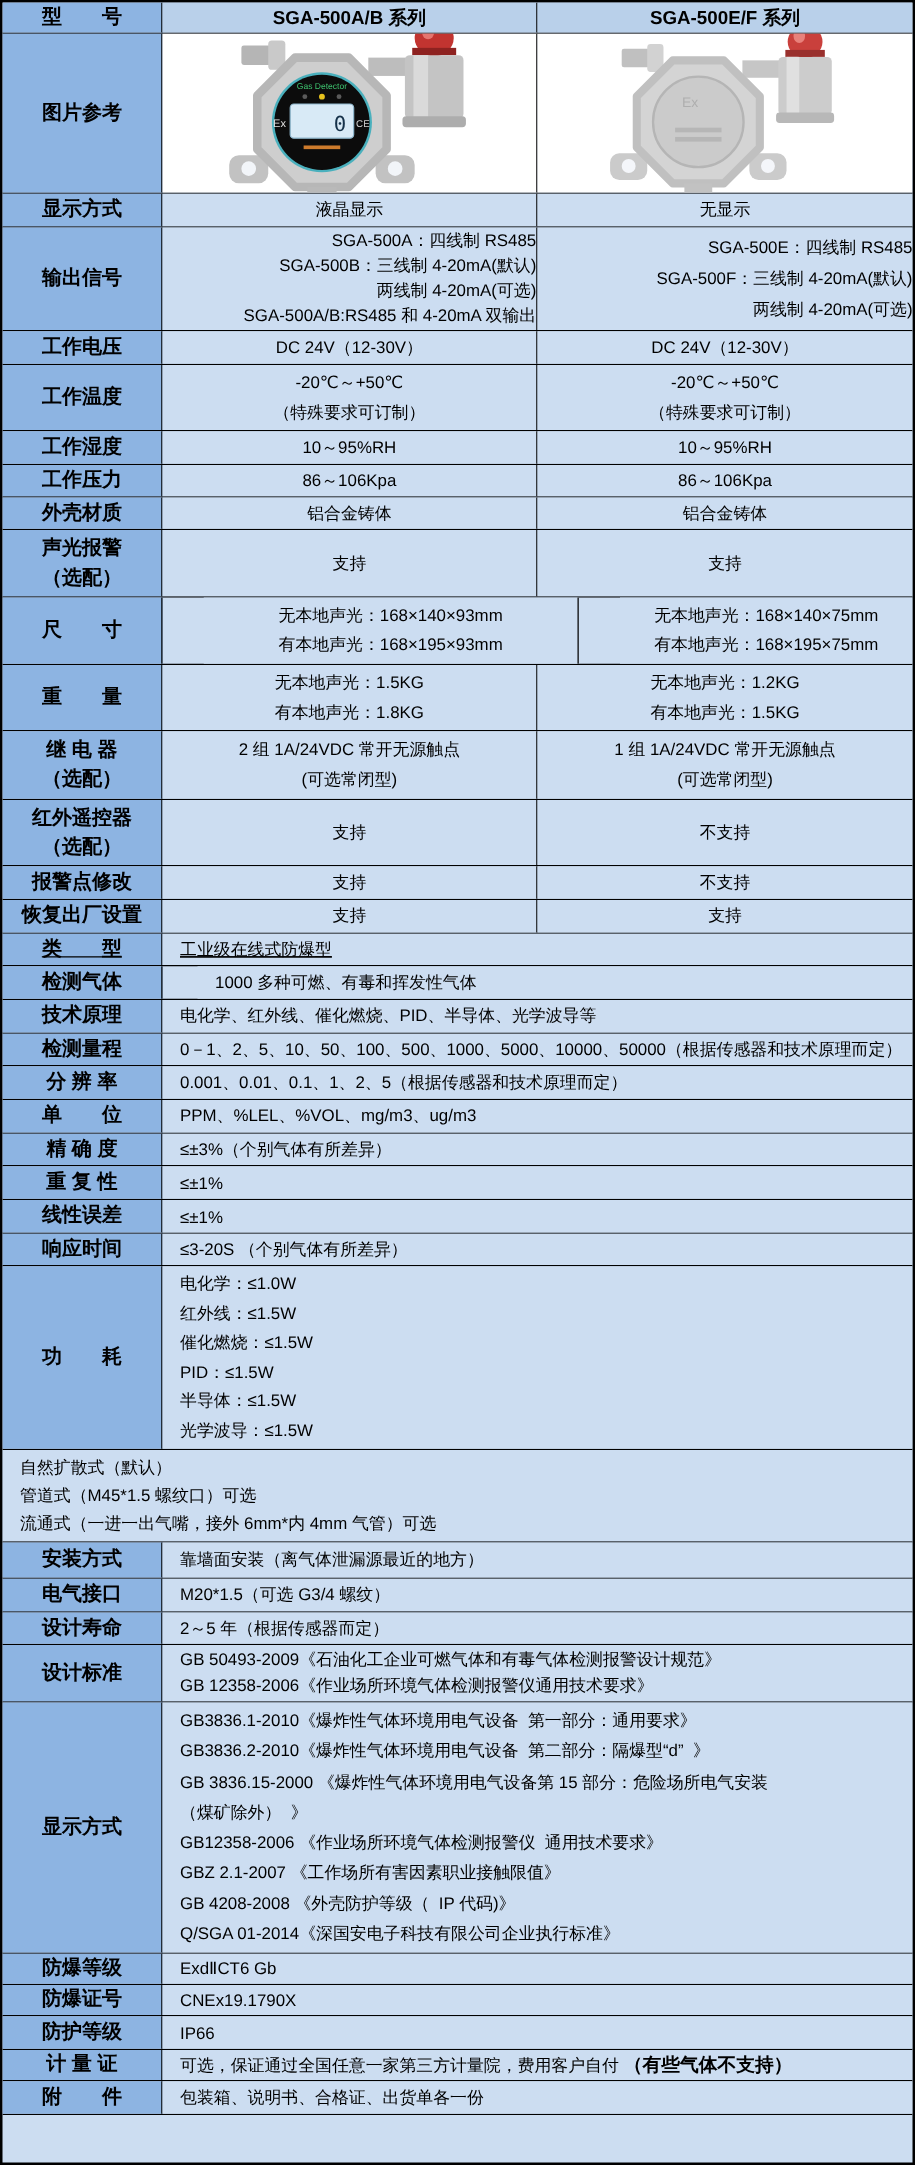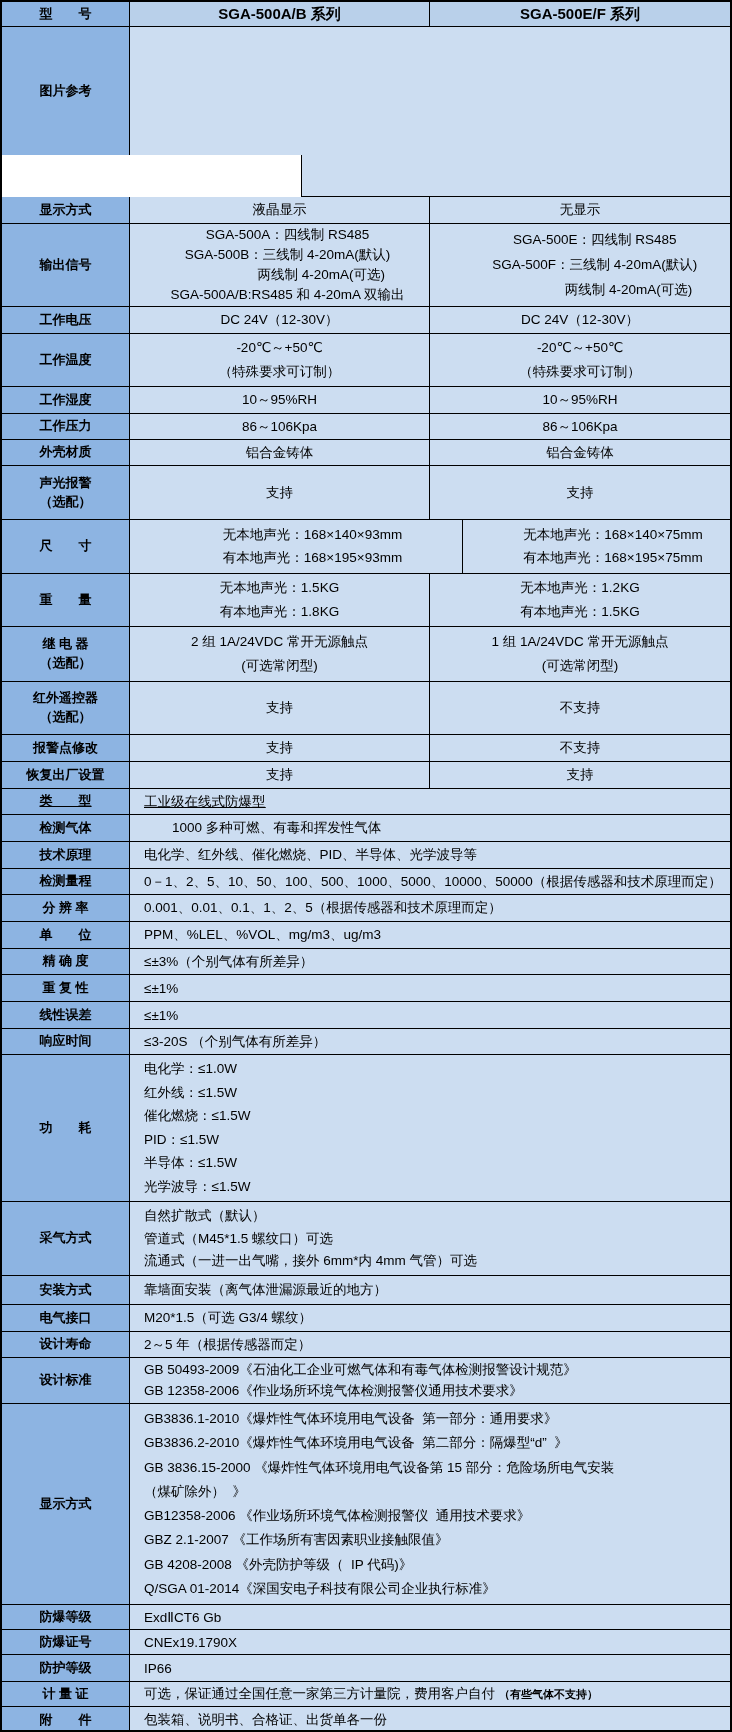--- a/index.html
+++ b/index.html
@@ -8,38 +8,38 @@
     width:732px;height:1732px;box-sizing:border-box;
     border:2px solid #000;background:#ccddf1;
     display:flex;flex-direction:column;overflow:hidden;
   }
   .row{display:flex;box-sizing:border-box;border-bottom:1px solid #000;flex:0 0 auto;}
   .row:last-child{border-bottom:none;}
   .cell{box-sizing:border-box;display:flex;flex-direction:column;justify-content:space-evenly;overflow:hidden;}
   .label{
     width:128px;flex:0 0 128px;background:#8db4e2;border-right:1px solid #000;
     align-items:center;justify-content:center;text-align:center;
-    font-weight:bold;font-size:13px;line-height:1.45;
+    font-weight:bold;font-size:16px;line-height:1.45;
   }
   .val{font-size:13.5px;background:#ccddf1;}
   .col-a{width:300px;flex:0 0 300px;border-right:1px solid #000;align-items:center;text-align:center;}
   .col-b{flex:1 1 auto;align-items:center;text-align:center;}
-  .val.leftish{align-items:center;text-align:left;padding-left:16px;}
+  .val.leftish{align-items:flex-end;text-align:left;padding-left:16px;}
   .merged{flex:1 1 auto;align-items:flex-start;text-align:left;padding-left:14px;padding-right:6px;}
   .line{white-space:pre;}
   .u .line{text-decoration:underline;}
-  .note{font-size:11px;font-weight:bold;margin-left:4px;}
+  .note{font-size:15px;font-weight:bold;margin-left:4px;}
   
   #header-row{height:25px;}
   #header-row .hval{
     background:#b9d0ea;font-weight:bold;font-size:15px;
     display:flex;align-items:center;justify-content:center;
   }
   
-  #image-row{height:170px;flex-direction:column;}
+  #image-row{height:128px;}
   #image-row .imgcell{background:#ffffff;align-items:center;justify-content:center;display:flex;flex-direction:row;}
 </style>
 </head>
 <body>
 
 <div id="spec-table">
 
   <div class="row" id="header-row">
     <div class="cell label">
       <div>型　　号</div>
@@ -374,23 +374,20 @@
       <div class="cell val merged">
         <div class="line">电化学：≤1.0W</div>
         <div class="line">红外线：≤1.5W</div>
         <div class="line">催化燃烧：≤1.5W</div>
         <div class="line">PID：≤1.5W</div>
         <div class="line">半导体：≤1.5W</div>
         <div class="line">光学波导：≤1.5W</div>
       </div>
     </div>
     <div class="row" style="height: 74px;">
-      <div class="cell label">
-        <div class="line">采气方式</div>
-      </div>
       <div class="cell val merged">
         <div class="line">自然扩散式（默认）</div>
         <div class="line">管道式（M45*1.5 螺纹口）可选</div>
         <div class="line">流通式（一进一出气嘴，接外 6mm*内 4mm 气管）可选</div>
       </div>
     </div>
     <div class="row" style="height: 29px;">
       <div class="cell label">
         <div class="line">安装方式</div>
       </div>

